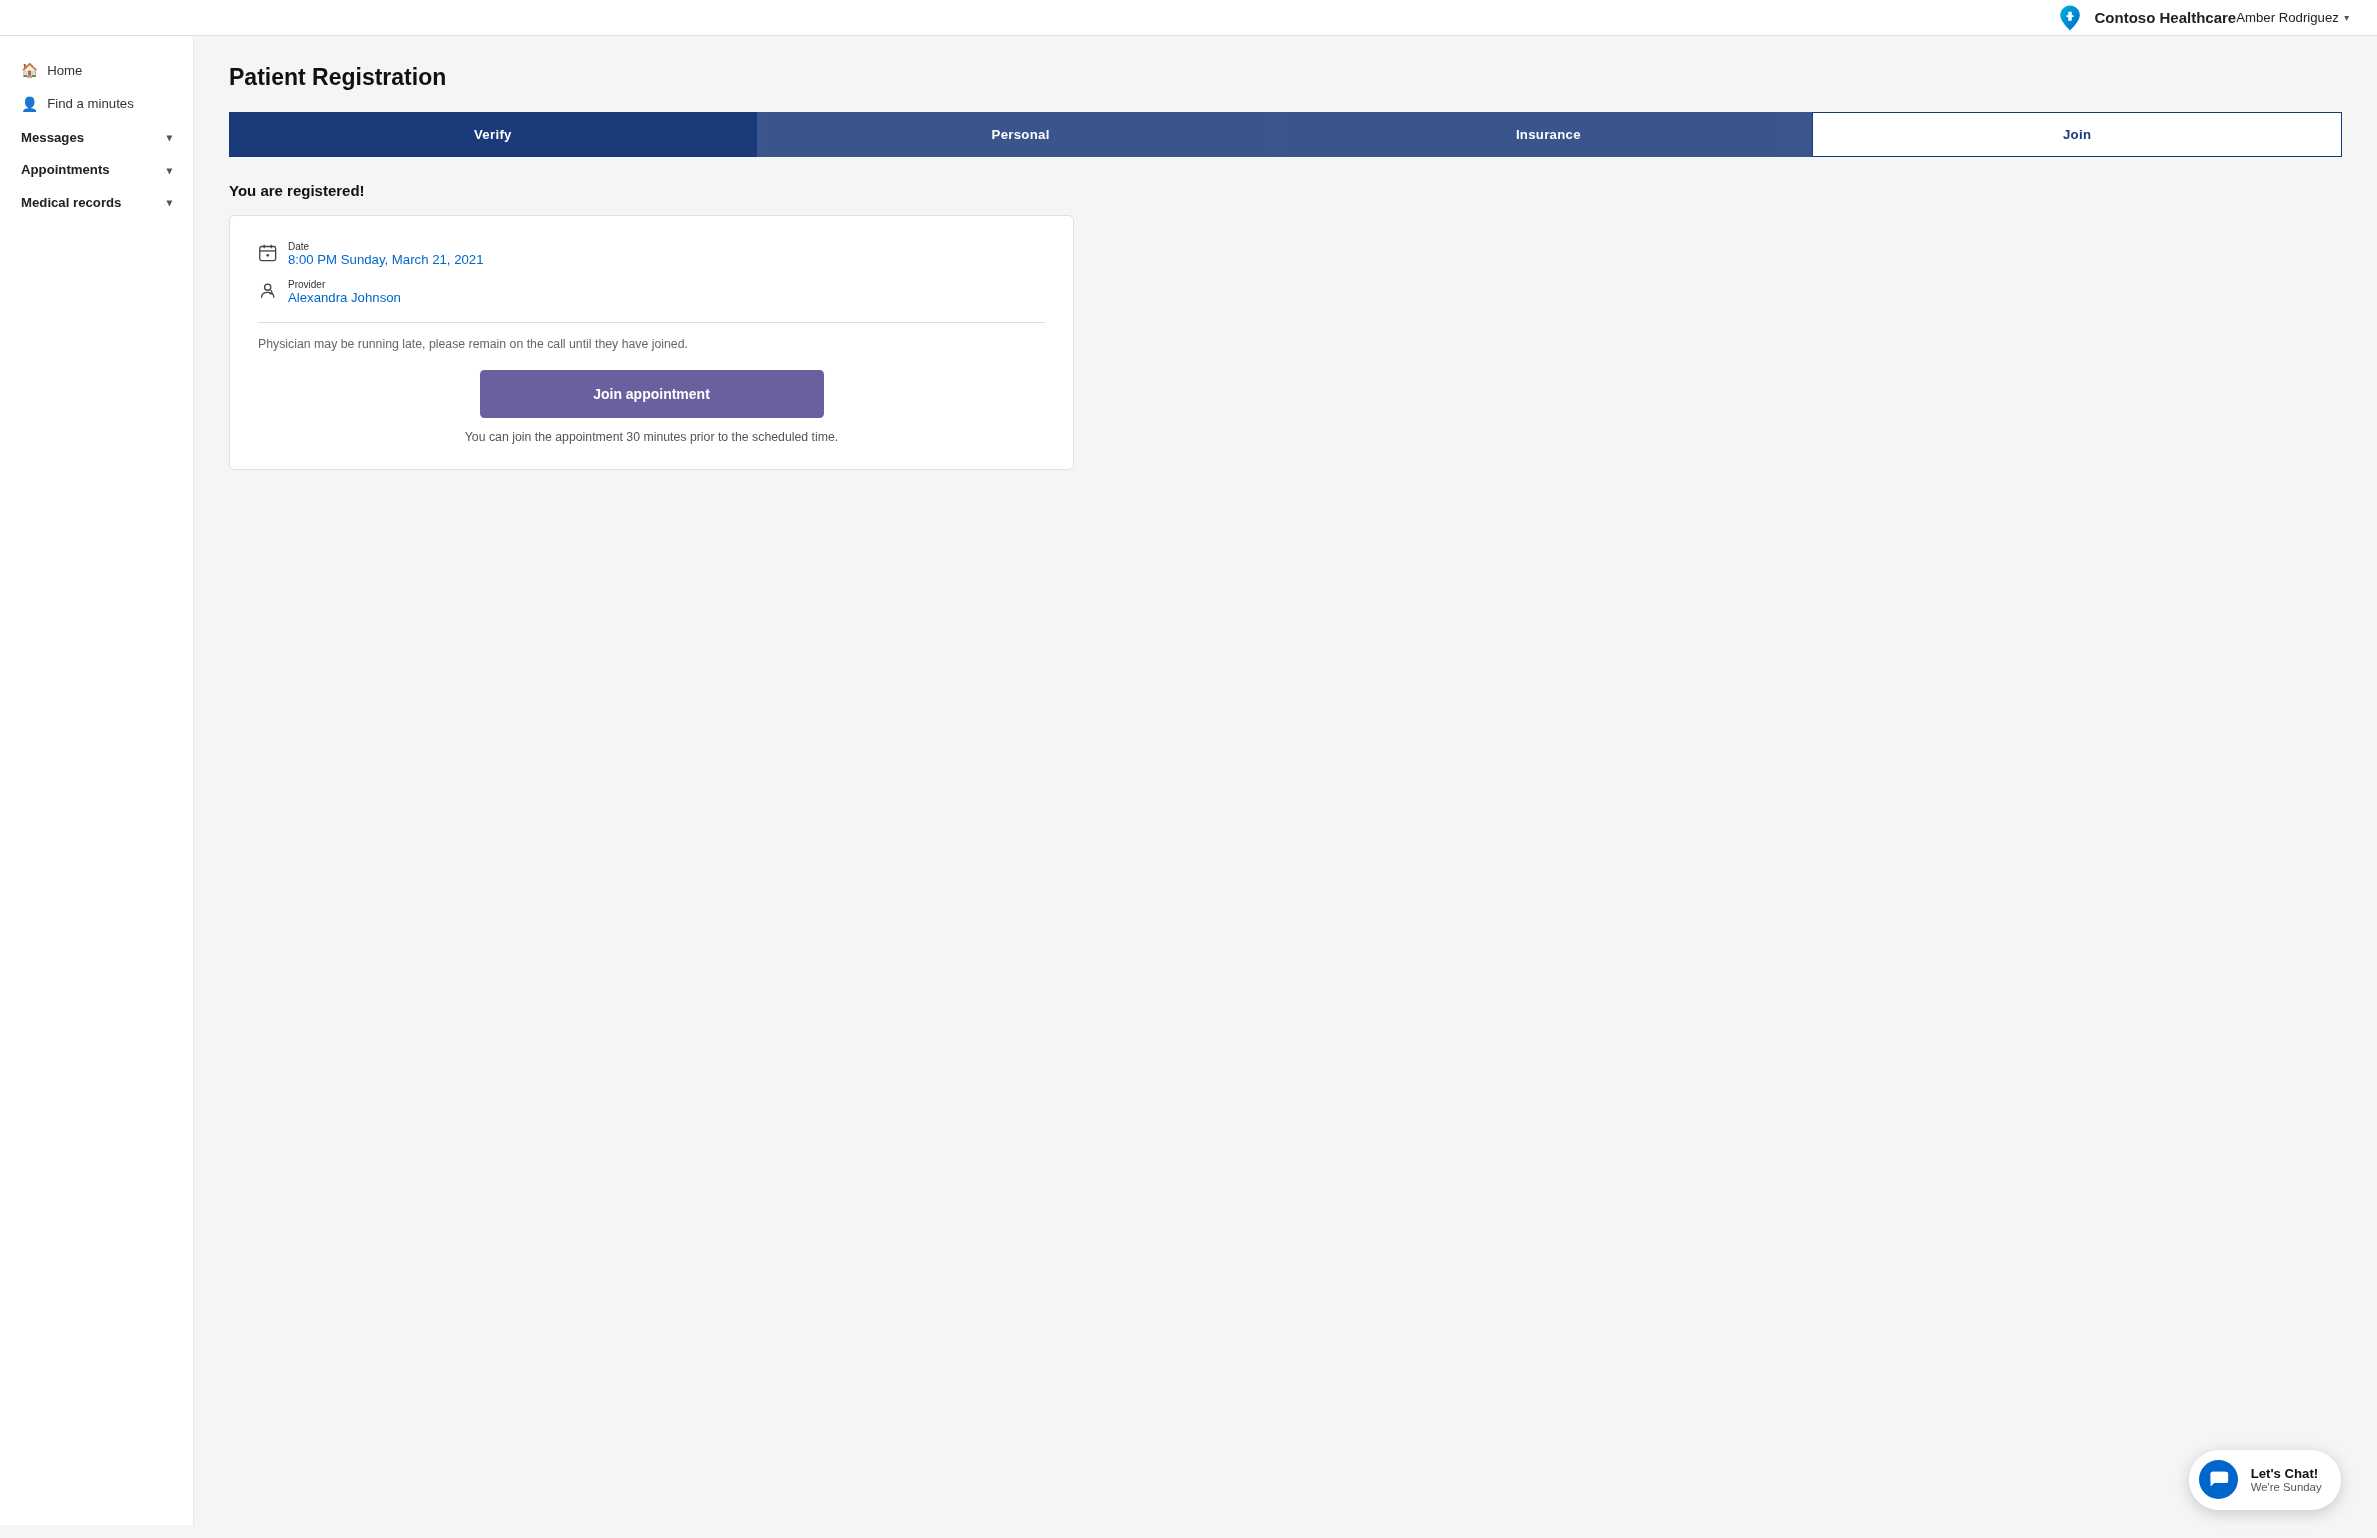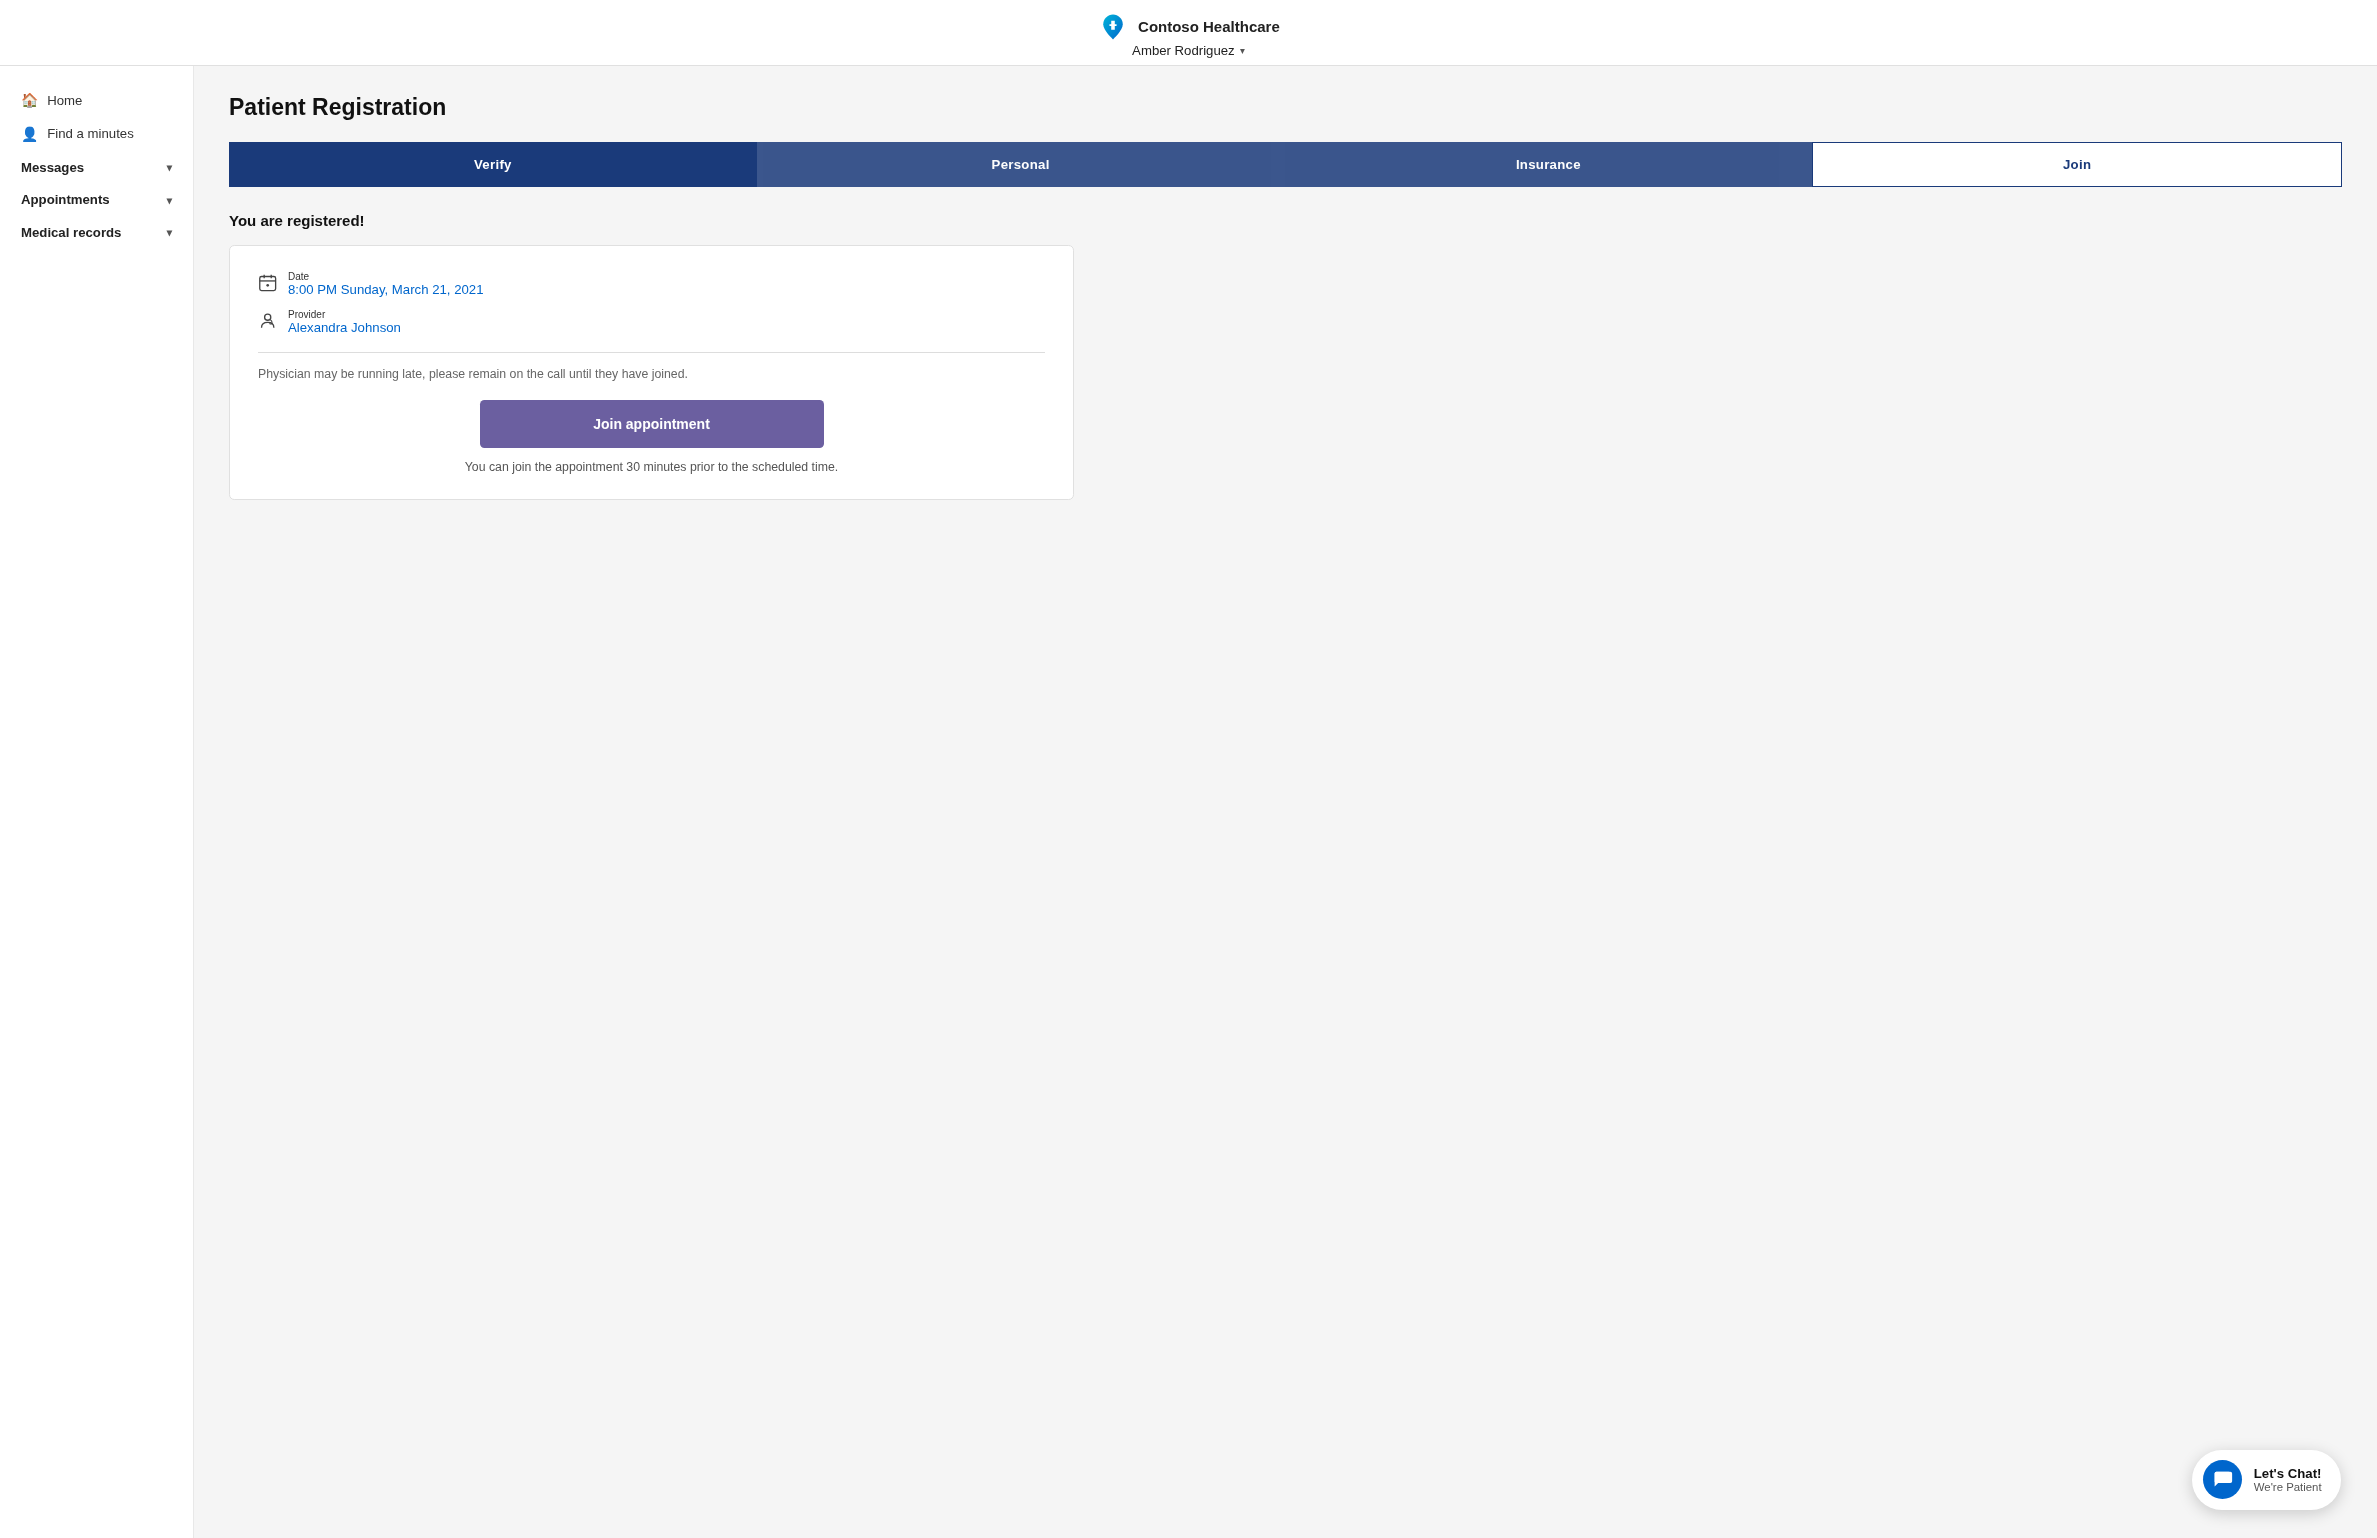--- a/index.html
+++ b/index.html
@@ -2,26 +2,25 @@
 <html style="font-size:14px"><head>
   <meta charset="utf-8">
   <style>
     * { box-sizing: border-box; margin: 0; padding: 0; }
     body { font-family: 'Segoe UI', Arial, sans-serif; background: #f5f5f5; min-height: 100vh; }
 
     
     .header {
       display: flex;
       align-items: center;
-      justify-content: flex-start;
+      justify-content: flex-end;
       background: #fff;
       padding: 10.6px 28px;
       border-bottom: 0.9px solid #e0e0e0;
-      height: 66px;
-      flex-direction: column;
+      height: 36px;
     }
     .logo-area {
       display: flex;
       align-items: center;
       gap: 8.8px;
     }
     .logo-icon {
       width: 32px;
       height: 32px;
     }
@@ -325,16 +324,16 @@
 <div class="chat-bubble">
   <div class="chat-icon-circle">
     <svg width="21" height="21" viewBox="0 0 24 24" fill="white">
       <path d="M4 4h16v12H4z" rx="2" fill="white" opacity="0"></path>
       <rect x="3" y="3" width="18" height="13" rx="2" fill="white" opacity="0.9"></rect>
       <path d="M3 3 h18 a2 2 0 0 1 2 2 v9 a2 2 0 0 1 -2 2 H7 l-4 4 V5 a2 2 0 0 1 2 -2 z" fill="white"></path>
     </svg>
   </div>
   <div class="chat-text-area">
     <span class="chat-title">Let's Chat!</span>
-    <span class="chat-status">We're Patient</span>
+    <span class="chat-status">We're Sunday</span>
   </div>
 </div>
 
 
 </body></html>

